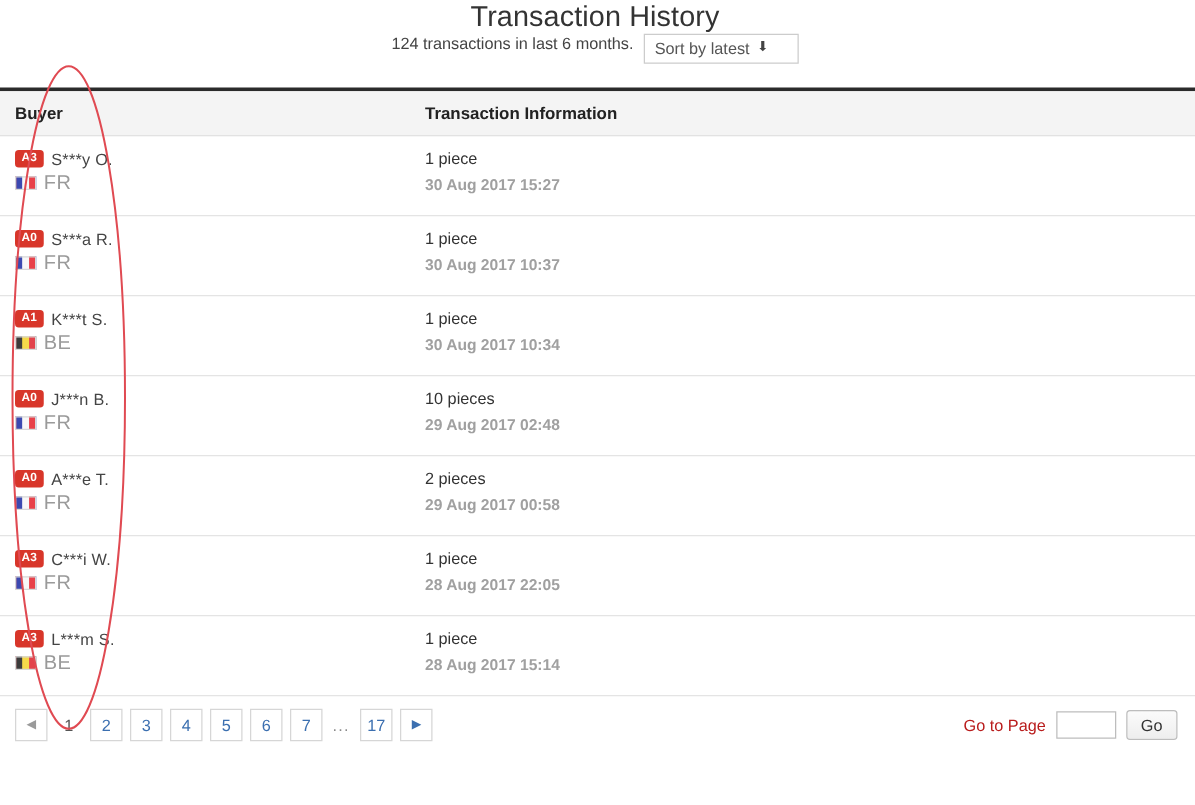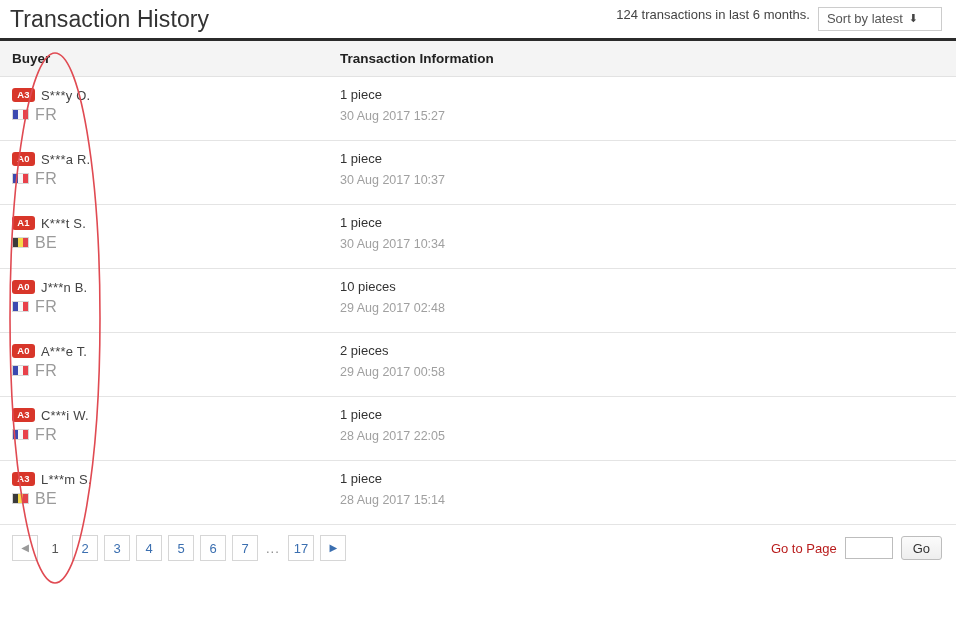--- a/index.html
+++ b/index.html
@@ -17,20 +17,21 @@
   }
 
   
   .topbar {
     position: relative;
     height: 38px;
     padding: 0 14px 0 10px;
     display: flex;
     align-items: center;
     justify-content: space-between;
+    flex-direction: column;
   }
   .page-title {
     font-size: 23px;
     font-weight: 400;
     color: #333333;
     letter-spacing: .1px;
     white-space: nowrap;
   }
   .topbar-right {
     display: flex;
@@ -58,20 +59,21 @@
   }
   .sort-btn .caret {
     font-size: 11px;
     color: #444444;
     line-height: 1;
   }
 
   
   .table-wrap {
     border-top: 3px solid #2b2b2b;
+    margin-top: 32px;
   }
   table.tx {
     width: 100%;
     border-collapse: collapse;
     table-layout: fixed;
   }
   table.tx thead th {
     background: #f4f4f4;
     text-align: left;
     font-size: 13.5px;
@@ -152,20 +154,21 @@
   .tx-qty {
     font-size: 13px;
     color: #333333;
     line-height: 16px;
   }
   .tx-date {
     font-size: 12.5px;
     color: #a0a0a0;
     line-height: 16px;
     margin-top: 5px;
+    font-weight: bold;
   }
 
   
   .pager-bar {
     display: flex;
     align-items: center;
     justify-content: space-between;
     padding: 10px 14px 0 12px;
   }
   .pager {

